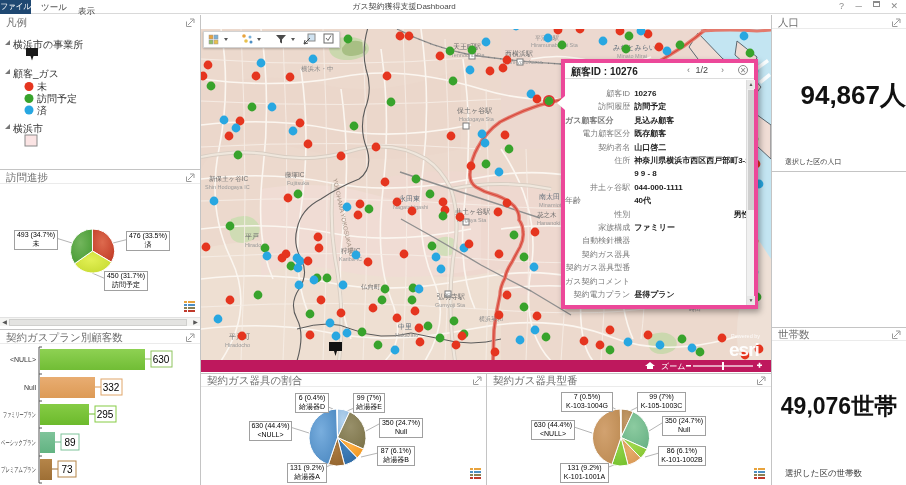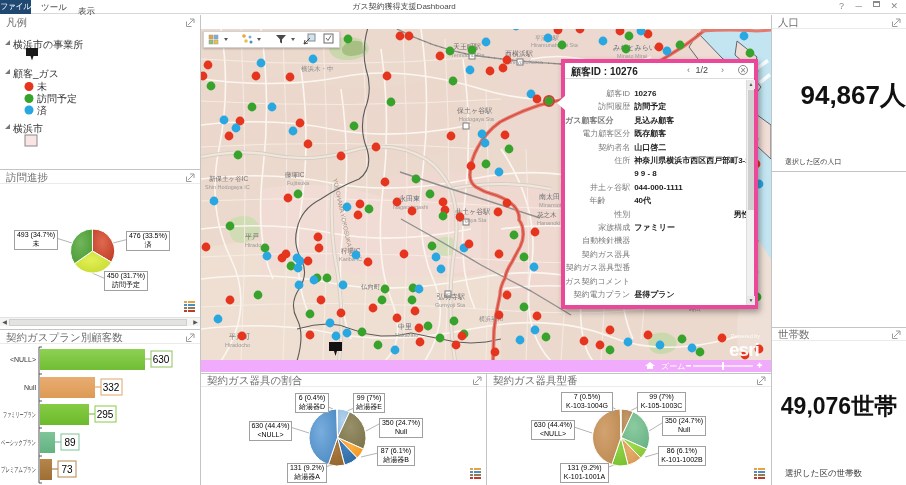--- a/index.html
+++ b/index.html
@@ -561,21 +561,21 @@
               </tr>
 <tr>
                 <td style="width:62px;text-align:right;color:#7a7a7a;padding:0 4px 0 0;vertical-align:top;white-space:nowrap;">住所</td>
                 <td style="font-weight:bold;color:#222;white-space:nowrap;">神奈川県横浜市西区西戸部町3-2<br>9 9 - 8</td>
               </tr>
 <tr>
                 <td style="width:62px;text-align:right;color:#7a7a7a;padding:0 4px 0 0;vertical-align:top;white-space:nowrap;">井土ヶ谷駅</td>
                 <td style="font-weight:bold;color:#222;white-space:nowrap;">044-000-1111</td>
               </tr>
 <tr>
-                <td style="width:62px;text-align:center;color:#7a7a7a;padding:0 4px 0 0;vertical-align:top;white-space:nowrap;">年齢</td>
+                <td style="width:62px;text-align:left;color:#7a7a7a;padding:0 4px 0 0;vertical-align:top;white-space:nowrap;">年齢</td>
                 <td style="font-weight:bold;color:#222;white-space:nowrap;">40代</td>
               </tr>
 <tr>
                 <td style="width:62px;text-align:right;color:#7a7a7a;padding:0 4px 0 0;vertical-align:top;white-space:nowrap;">性別</td>
                 <td style="font-weight:bold;color:#222;white-space:nowrap;text-align:right;">男性</td>
               </tr>
 <tr>
                 <td style="width:62px;text-align:right;color:#7a7a7a;padding:0 4px 0 0;vertical-align:top;white-space:nowrap;">家族構成</td>
                 <td style="font-weight:bold;color:#222;white-space:nowrap;">ファミリー</td>
               </tr>
@@ -602,21 +602,21 @@
             </tbody>
           </table>
  </div>
  <div style="position:absolute;right:0;top:17px;width:8px;bottom:0;background:#f0f0f0;border-left:1px solid #ddd;">
   <div style="position:absolute;top:0;left:0;width:8px;height:9px;background:#e8e8e8;font-size:5px;text-align:center;line-height:9px;color:#555;">▲</div>
   <div style="position:absolute;bottom:0;left:0;width:8px;height:9px;background:#e8e8e8;font-size:5px;text-align:center;line-height:9px;color:#555;">▼</div>
   <div style="position:absolute;top:10px;left:1px;width:6px;height:120px;background:#cfcfcf;"></div>
  </div>
 </div>
 
-<div style="position:absolute;left:0;top:345px;width:570px;height:12px;background:#f0abfc;">
+<div style="position:absolute;left:0;top:345px;width:570px;height:12px;background:#be185d;">
  <svg width="570" height="12" viewBox="0 0 570 12">
   <path d="M444,6 l5,-4 5,4 z M446,6 h6 v3 h-6 z" fill="#fff"></path>
   <text x="460" y="9" font-size="8" fill="#fff">ズーム</text>
   <rect x="485" y="5" width="5" height="1.6" fill="#fff"></rect>
   <rect x="492" y="5.4" width="60" height="1.2" fill="#fff"></rect>
   <rect x="521" y="2" width="2" height="8" fill="#fff"></rect>
   <path d="M556,5.2 h5 M558.5,2.7 v5" stroke="#fff" stroke-width="1.6"></path>
  </svg>
 </div>
 

